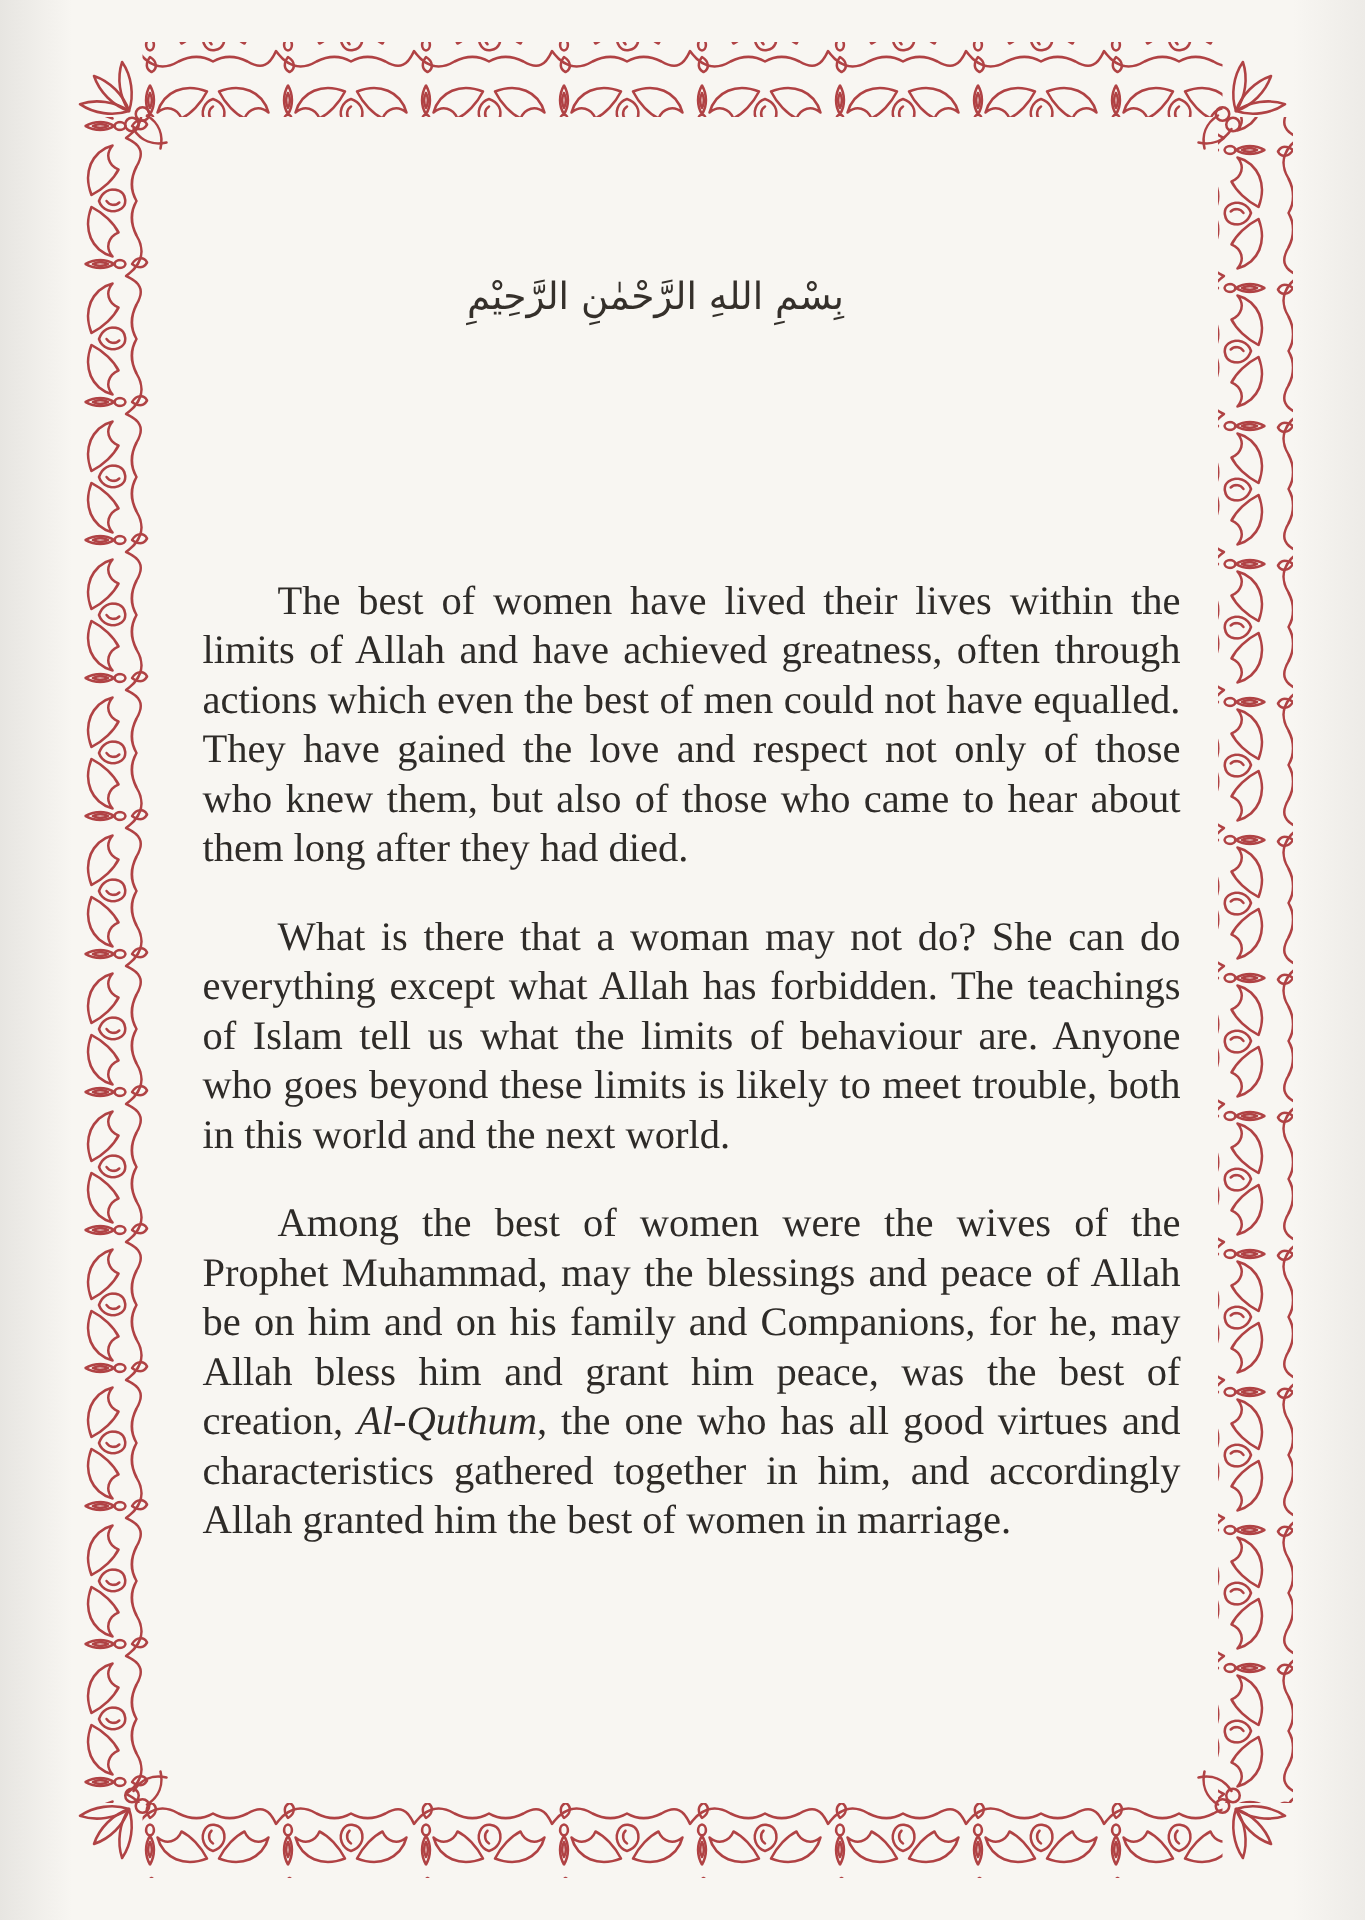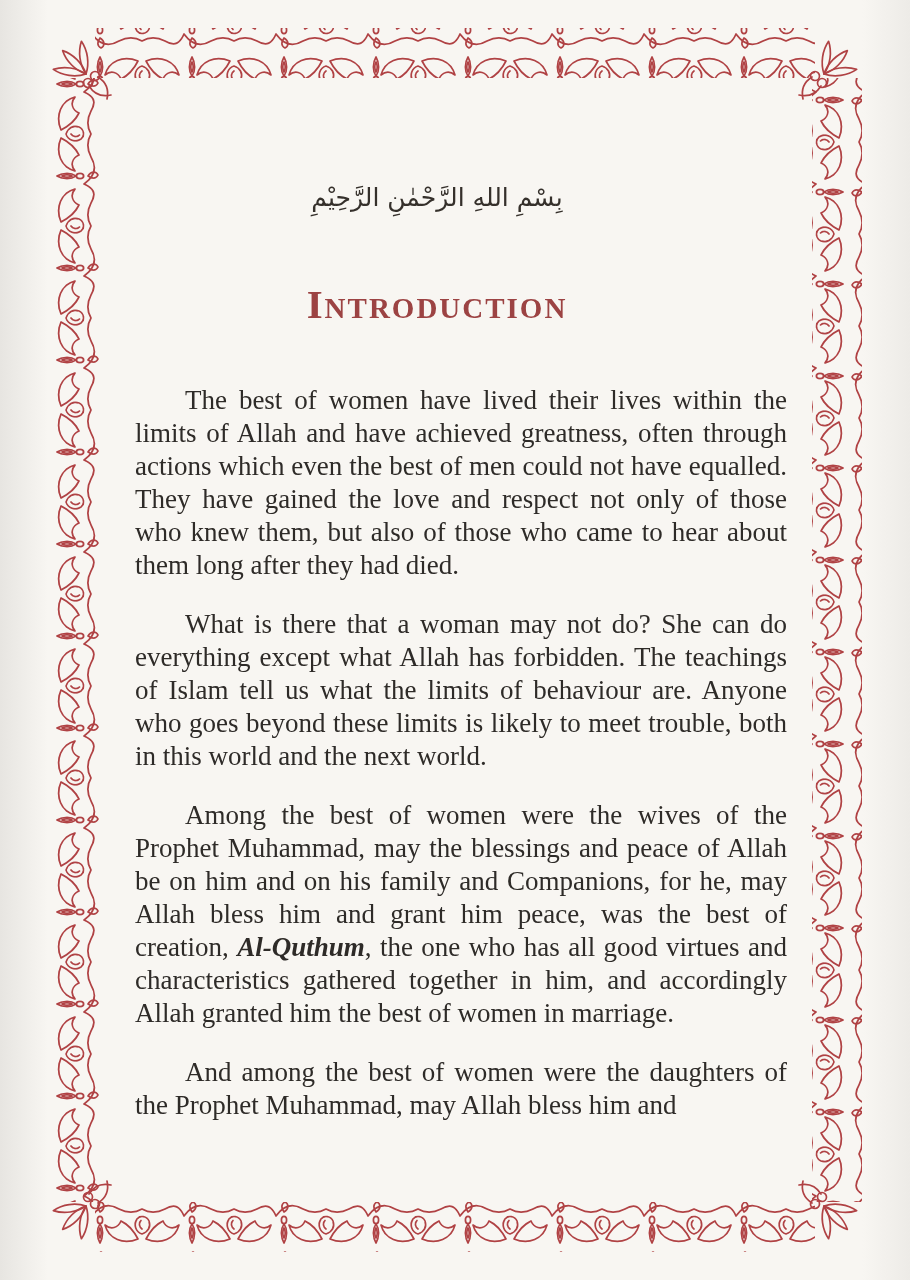--- a/index.html
+++ b/index.html
@@ -28,21 +28,21 @@
     color:var(--heading,#9c4343);
   }
   .body{
     position:absolute;left:135px;top:384px;width:652px;
     font-size:27px;line-height:33px;
     color:var(--text,#2e2b28);
     text-align:justify;
   }
   .body p{margin:0 0 26px 0;text-indent:50px;}
   .body p:last-child{margin-bottom:0;}
-  .body em{font-style:italic;font-weight:bold;}
+  .body em{font-style:italic;}
 </style>
 </head>
 <body>
 
 <div class="page">
 
   <svg class="frame" width="910" height="1280" viewBox="0 0 910 1280" aria-hidden="true">
     <defs>
       <g id="htile" fill="none" stroke="currentColor" stroke-width="1.7" stroke-linejoin="round" stroke-linecap="round">
         <path d="M8,7 C4.5,13 4.5,21 8,26 C11.5,21 11.5,13 8,7 Z"></path>
@@ -84,22 +84,20 @@
     <rect x="812" y="78" width="50" height="1124" fill="url(#pVr)"></rect>
 
     <use href="#cflr" transform="translate(86,74)"></use>
     <use href="#cflr" transform="translate(824,74) scale(-1,1)"></use>
     <use href="#cflr" transform="translate(86,1206) scale(1,-1)"></use>
     <use href="#cflr" transform="translate(824,1206) scale(-1,-1)"></use>
   </svg>
 
   <div class="bismillah" dir="rtl" lang="ar">بِسْمِ اللهِ الرَّحْمٰنِ الرَّحِيْمِ</div>
 
-  <h1 class="heading">Introduction</h1>
 
   <div class="body" id="paragraphs">
       <p><span>The best of women have lived their lives within the limits of Allah and have achieved greatness, often through actions which even the best of men could not have equalled. They have gained the love and respect not only of those who knew them, but also of those who came to hear about them long after they had died.</span></p>
       <p><span>What is there that a woman may not do? She can do everything except what Allah has forbidden. The teachings of Islam tell us what the limits of behaviour are. Anyone who goes beyond these limits is likely to meet trouble, both in this world and the next world.</span></p>
       <p><span>Among the best of women were the wives of the Prophet Muhammad, may the blessings and peace of Allah be on him and on his family and Companions, for he, may Allah bless him and grant him peace, was the best of creation, </span><em>Al-Quthum</em><span>, the one who has all good virtues and characteristics gathered together in him, and accordingly Allah granted him the best of women in marriage.</span></p>
-      <p><span>And among the best of women were the daughters of the Prophet Muhammad, may Allah bless him and</span></p>
     </div>
 
 </div>
 
 </body></html>

